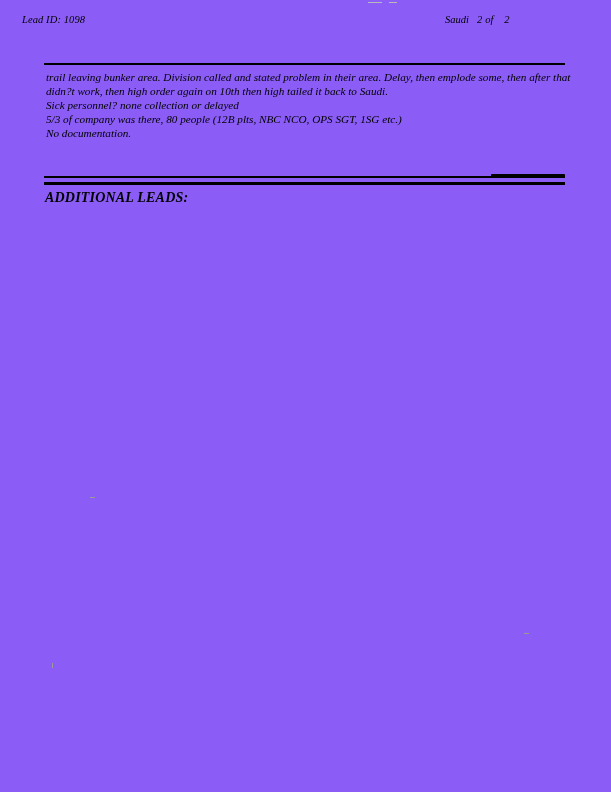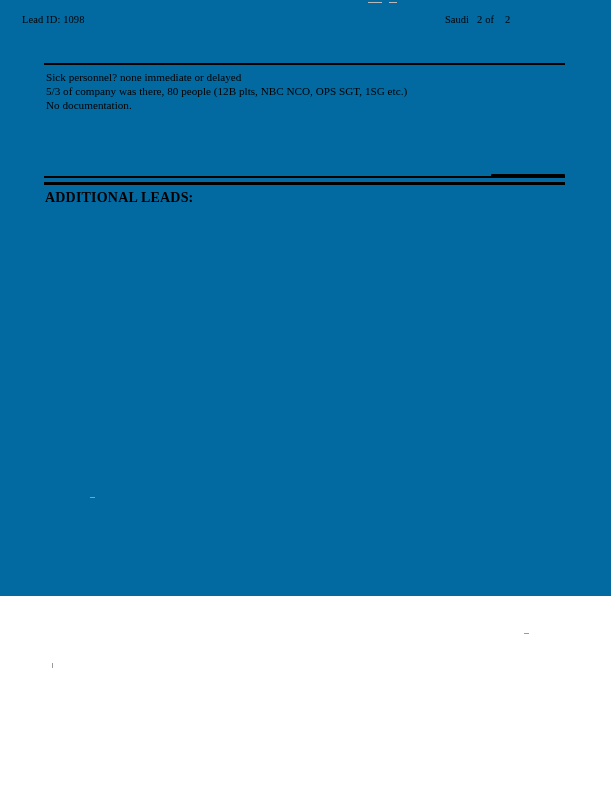--- a/index.html
+++ b/index.html
@@ -14,22 +14,23 @@
     font-family: "Liberation Serif", serif;
     color: #000000;
     overflow: hidden;
   }
 
   .page {
     position: absolute;
     left: 0;
     top: 0;
     width: 611px;
-    height: 596px;
-    background: #0369a1;
+    height: 792px;
+    background: #8b5cf6;
+    font-style: italic;
   }
 
   
   .speck {
     position: absolute;
     background: #b9b9b9;
   }
 
   .header {
     position: absolute;
@@ -152,21 +153,22 @@
   <div class="header">
     <div class="header-left">Lead ID: 1098</div>
     <div class="header-right">
       <span>Saudi</span><span class="pg-num">2</span><span class="pg-of">of</span><span class="pg-total">2</span>
     </div>
   </div>
 
   <div class="rule-top"></div>
 
   <div class="body-text">
-    <p>Sick personnel? none immediate or delayed</p>
+    <p>trail leaving bunker area.  Division called and stated problem in their area.  Delay, then emplode some, then after that didn?t work, then high order again on 10th then high tailed it back to Saudi.</p>
+    <p>Sick personnel? none collection or delayed</p>
     <p>5/3 of company was there, 80 people (12B plts, NBC NCO, OPS SGT, 1SG etc.)</p>
     <p>No documentation.</p>
   </div>
 
   <div class="rule-bottom-wrap">
     <div class="rule-bottom-1"></div>
     <div class="rule-notch"></div>
     <div class="rule-bottom-2"></div>
   </div>
 

